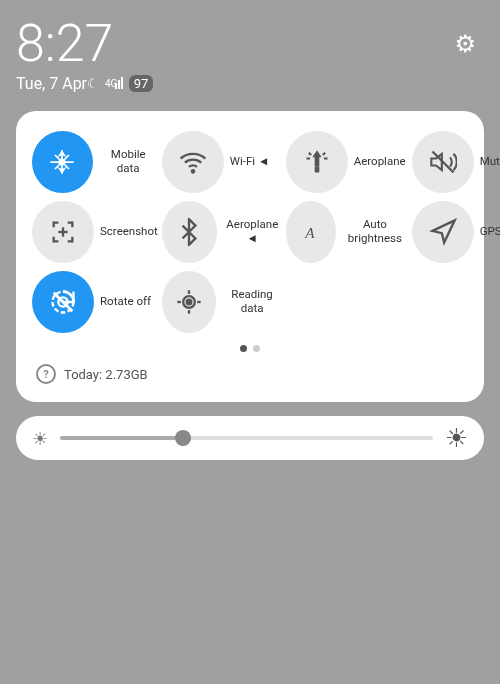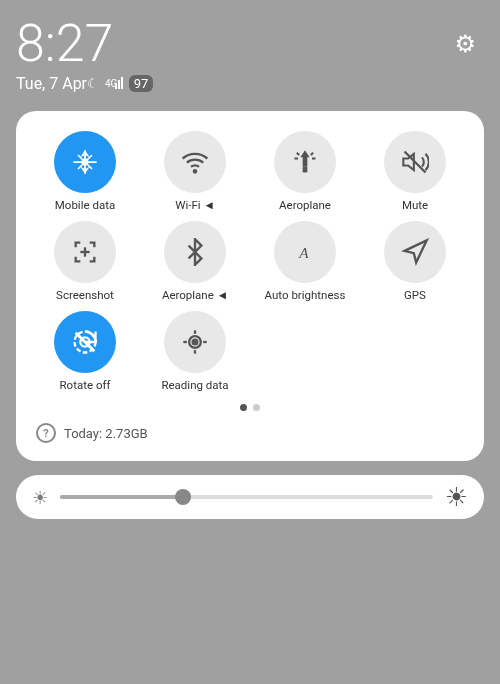--- a/index.html
+++ b/index.html
@@ -65,21 +65,21 @@
     }
 
     .tiles-grid {
       display: grid;
       grid-template-columns: repeat(4, 1fr);
       gap: 8px 4px;
     }
 
     .tile {
       display: flex;
-      flex-direction: column;
+      flex-direction: row;
       align-items: center;
       gap: 6px;
       cursor: pointer;
     }
 
     .tile-icon {
       width: 62px;
       height: 62px;
       border-radius: 50%;
       background: #e8e8e8;

